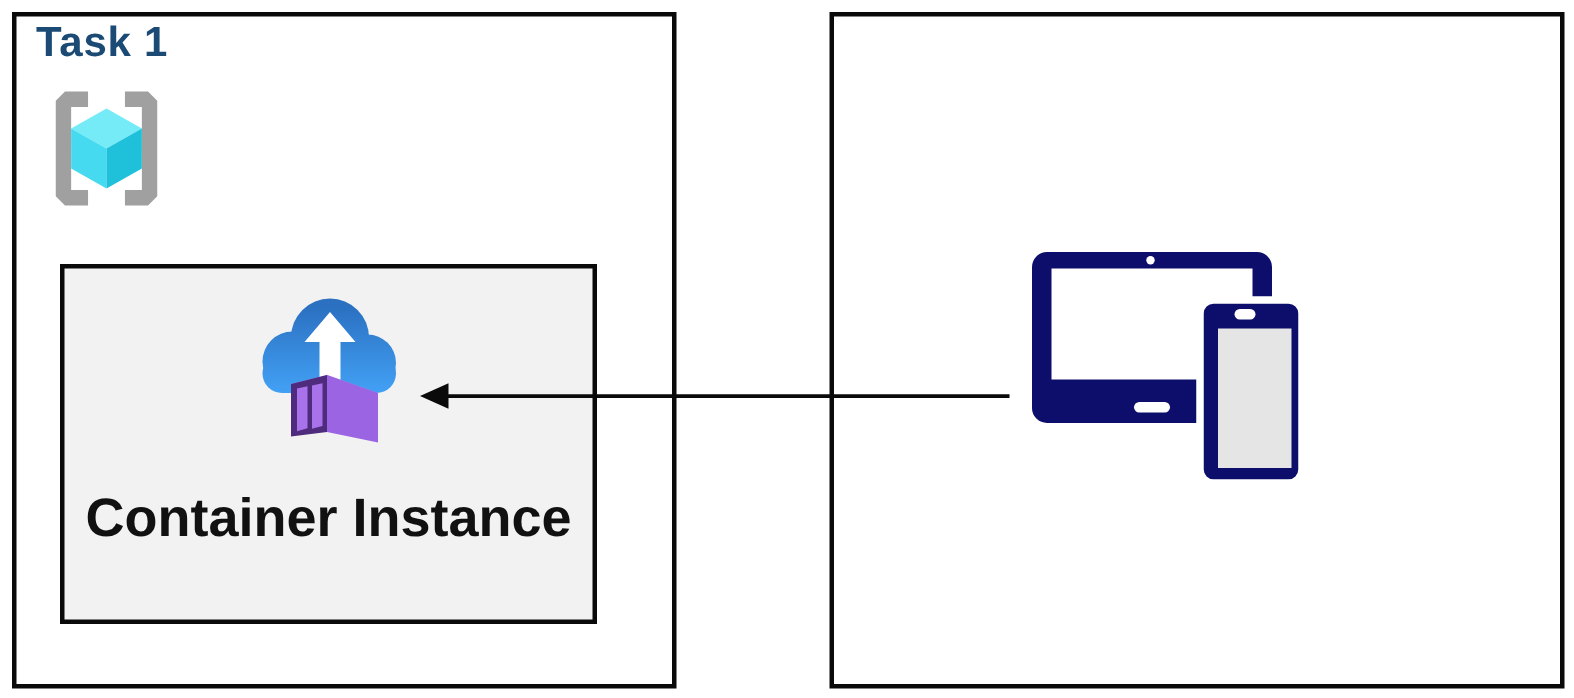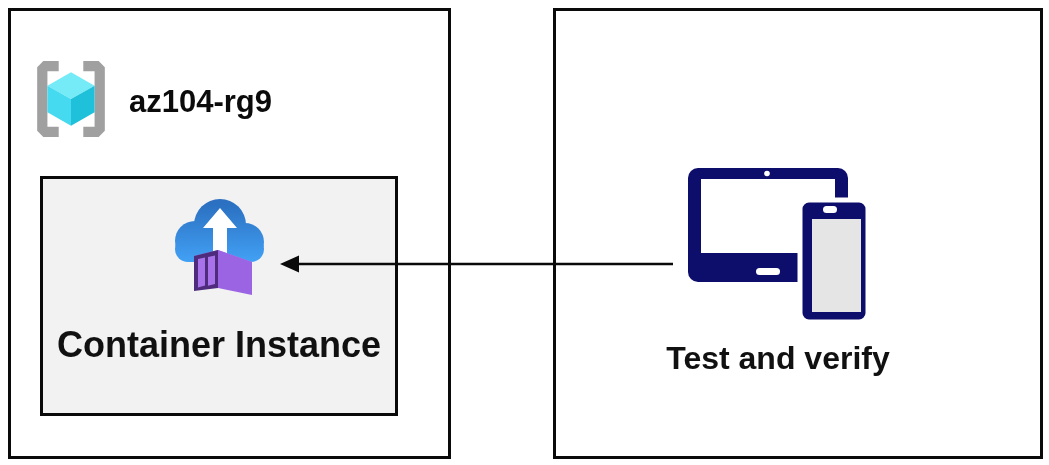--- a/index.html
+++ b/index.html
@@ -28,31 +28,31 @@
             font-size:32px;font-weight:bold;color:#111111;}
 
   .connector{position:absolute;left:273px;top:250px;z-index:10;}
 </style>
 </head>
 <body>
 
 <div class="canvas">
 
   <div class="task-box task1-box"></div>
+  <div class="task-title task1-title">Task 1</div>
 
   <svg class="rg-icon" width="82" height="82" viewBox="0 0 80 80">
     <g fill="#a0a0a0">
       <path d="M28,3 L13,3 L7,9 L7,71 L13,77 L28,77 L28,67 L17,67 L17,13 L28,13 Z"></path>
       <path d="M52,3 L67,3 L73,9 L73,71 L67,77 L52,77 L52,67 L63,67 L63,13 L52,13 Z"></path>
     </g>
     <polygon points="40,14 63,27 40,40 17,27" fill="#74ebf7"></polygon>
     <polygon points="17,27 40,40 40,66 17,53" fill="#45daf0"></polygon>
     <polygon points="63,27 63,53 40,66 40,40" fill="#1ec0da"></polygon>
   </svg>
-  <div class="rg-name">az104-rg9</div>
 
   <div class="ci-box"></div>
   <svg class="ci-icon" width="96" height="112" viewBox="0 0 96 112">
     <defs>
       <linearGradient id="cloudGrad" x1="0" y1="8" x2="0" y2="66" gradientUnits="userSpaceOnUse">
         <stop offset="0" stop-color="#2b70c1"></stop>
         <stop offset="1" stop-color="#42a1f5"></stop>
       </linearGradient>
     </defs>
     <g fill="url(#cloudGrad)">
@@ -80,20 +80,19 @@
       <rect x="15" y="13" width="134" height="74" fill="#ffffff"></rect>
       <circle cx="81" cy="7.5" r="2.8" fill="#ffffff"></circle>
       <rect x="70" y="102" width="24" height="7" rx="3.5" fill="#ffffff"></rect>
     </g>
     <g>
       <rect x="114" y="34" width="68" height="122" rx="9" fill="#0d0d6b" stroke="#ffffff" stroke-width="5"></rect>
       <rect x="137" y="40" width="14" height="7" rx="3.5" fill="#ffffff"></rect>
       <rect x="126" y="53" width="49" height="93" fill="#e5e5e5"></rect>
     </g>
   </svg>
-  <div class="tv-label">Test and verify</div>
 
   <svg class="connector" width="410" height="28" viewBox="0 0 410 28">
     <line x1="400" y1="14" x2="20" y2="14" stroke="#0a0a0a" stroke-width="2.5"></line>
     <polygon points="7,14 26,5.5 26,22.5" fill="#0a0a0a"></polygon>
   </svg>
 
 </div>
 
 </body></html>

